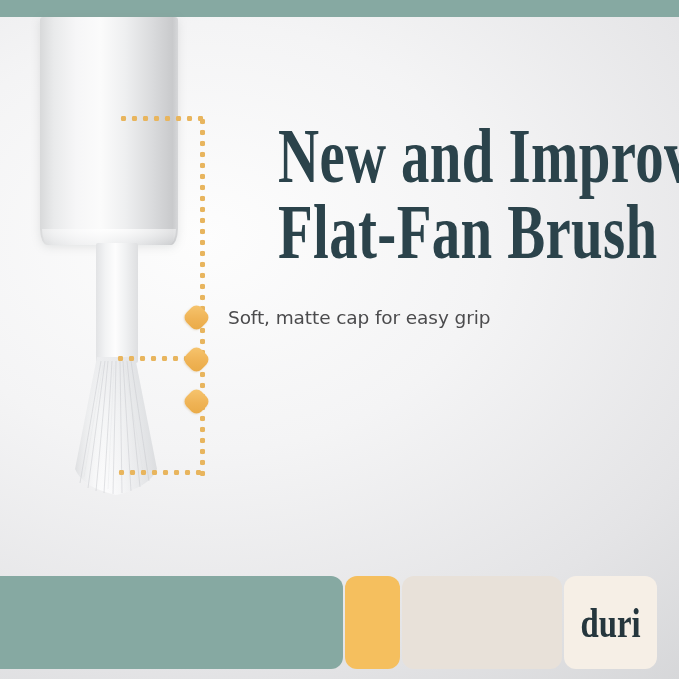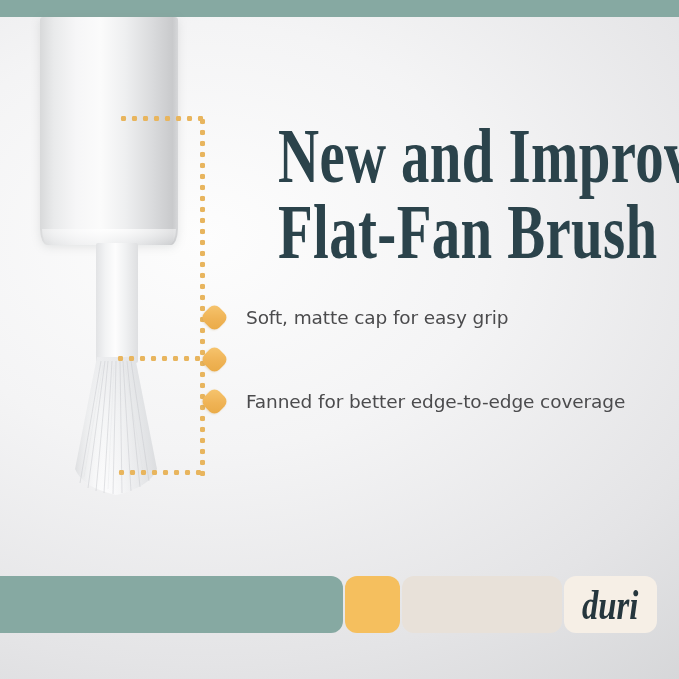--- a/index.html
+++ b/index.html
@@ -96,21 +96,21 @@
     letter-spacing: 0.5px;
     transform: scaleX(0.72);
     transform-origin: left top;
     white-space: nowrap;
   }
   .headline .hl-line { display: block; font-size: 79px; }
 
   
   .bullets {
     position: absolute;
-    left: 204px; top: 296px;
+    left: 186px; top: 296px;
     width: 470px;
   }
   .bullet-row {
     position: relative;
     height: 42px;
     display: flex;
     align-items: center;
   }
   .diamond {
     width: 21px; height: 21px;
@@ -132,23 +132,22 @@
 
   
   .bottom-bar {
     position: absolute;
     left: 0; bottom: 28px;
     width: 679px; height: 75px;
     display: flex;
     align-items: stretch;
   }
   .seg {
-    height: 57px;
+    height: 93px;
     border-radius: 12px;
-    font-style: italic;
   }
   .seg-green  { flex: 0 0 355px; background: #86a9a2; margin-left: -12px; }
   .seg-amber  { flex: 0 0 55px;  background: #f5bf5e; margin-left: 2px; }
   .seg-beige  { flex: 0 0 160px; background: #e8e1d9; margin-left: 2px; }
   .seg-cream  { flex: 0 0 93px;  background: #f6efe6; margin-left: 2px;
                 display: flex; align-items: center; justify-content: center; }
 
   .logo {
     color: #25363d;
     font-family: "Liberation Serif", serif;
@@ -226,21 +225,20 @@
       <div class="diamond"></div>
       <div class="bullet-text">Soft, matte cap for easy grip</div>
     </div>
 
     <div class="bullet-row">
       <div class="diamond"></div>
     </div>
 
     <div class="bullet-row">
       <div class="diamond"></div>
-      <div class="bullet-text">Fanned for better edge-to-edge coverage</div>
     </div>
 
   </div>
 
   <div class="bottom-bar">
     <div class="seg seg-green"></div>
     <div class="seg seg-amber"></div>
     <div class="seg seg-beige"></div>
     <div class="seg seg-cream">
       <span class="logo">duri</span>

